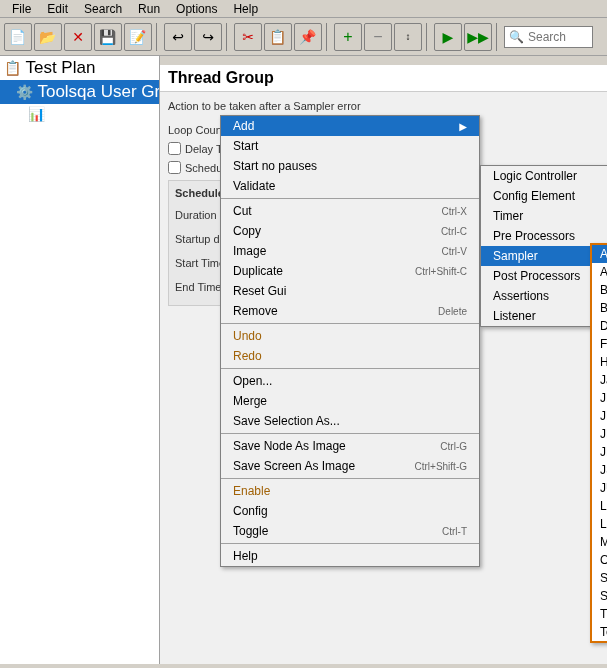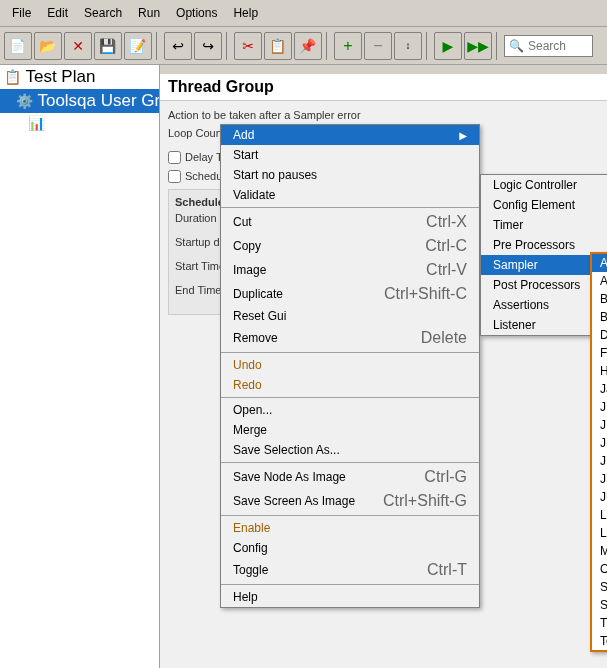--- a/index.html
+++ b/index.html
@@ -11,21 +11,21 @@
       background: #d4d0c8;
       overflow: hidden;
       position: relative;
     }
 
     
     .menubar {
       background: #d4d0c8;
       display: flex;
       align-items: center;
-      height: 27px;
+      height: 18px;
       padding: 0 4px;
       border-bottom: 1px solid #a0a0a0;
     }
     .menubar-item {
       padding: 2px 8px;
       cursor: pointer;
       font-size: 12px;
     }
 
     
@@ -135,21 +135,21 @@
       display: flex;
       align-items: center;
       justify-content: space-between;
       font-size: 12px;
     }
     .menu-item.active { background: #1a6fc4; color: white; }
     .menu-item.disabled { color: #a16207; cursor: default; }
 
     .menu-item-shortcut {
       color: #666;
-      font-size: 16px;
+      font-size: 10px;
     }
 
     .menu-arrow {
       font-size: 10px;
     }
 
     .menu-separator {
       height: 1px;
       background: #a0a0a0;
       margin: 2px 0;
@@ -202,21 +202,21 @@
     }
 
     
     .tg-content {
       padding: 8px;
       font-size: 11px;
       color: #333;
     }
     .tg-row {
       display: flex;
-      align-items: flex-start;
+      align-items: flex-end;
       margin-bottom: 6px;
     }
     .tg-label {
       width: 140px;
       font-size: 11px;
     }
     .tg-input {
       width: 60px;
       height: 18px;
       border: 1px solid #808080;

